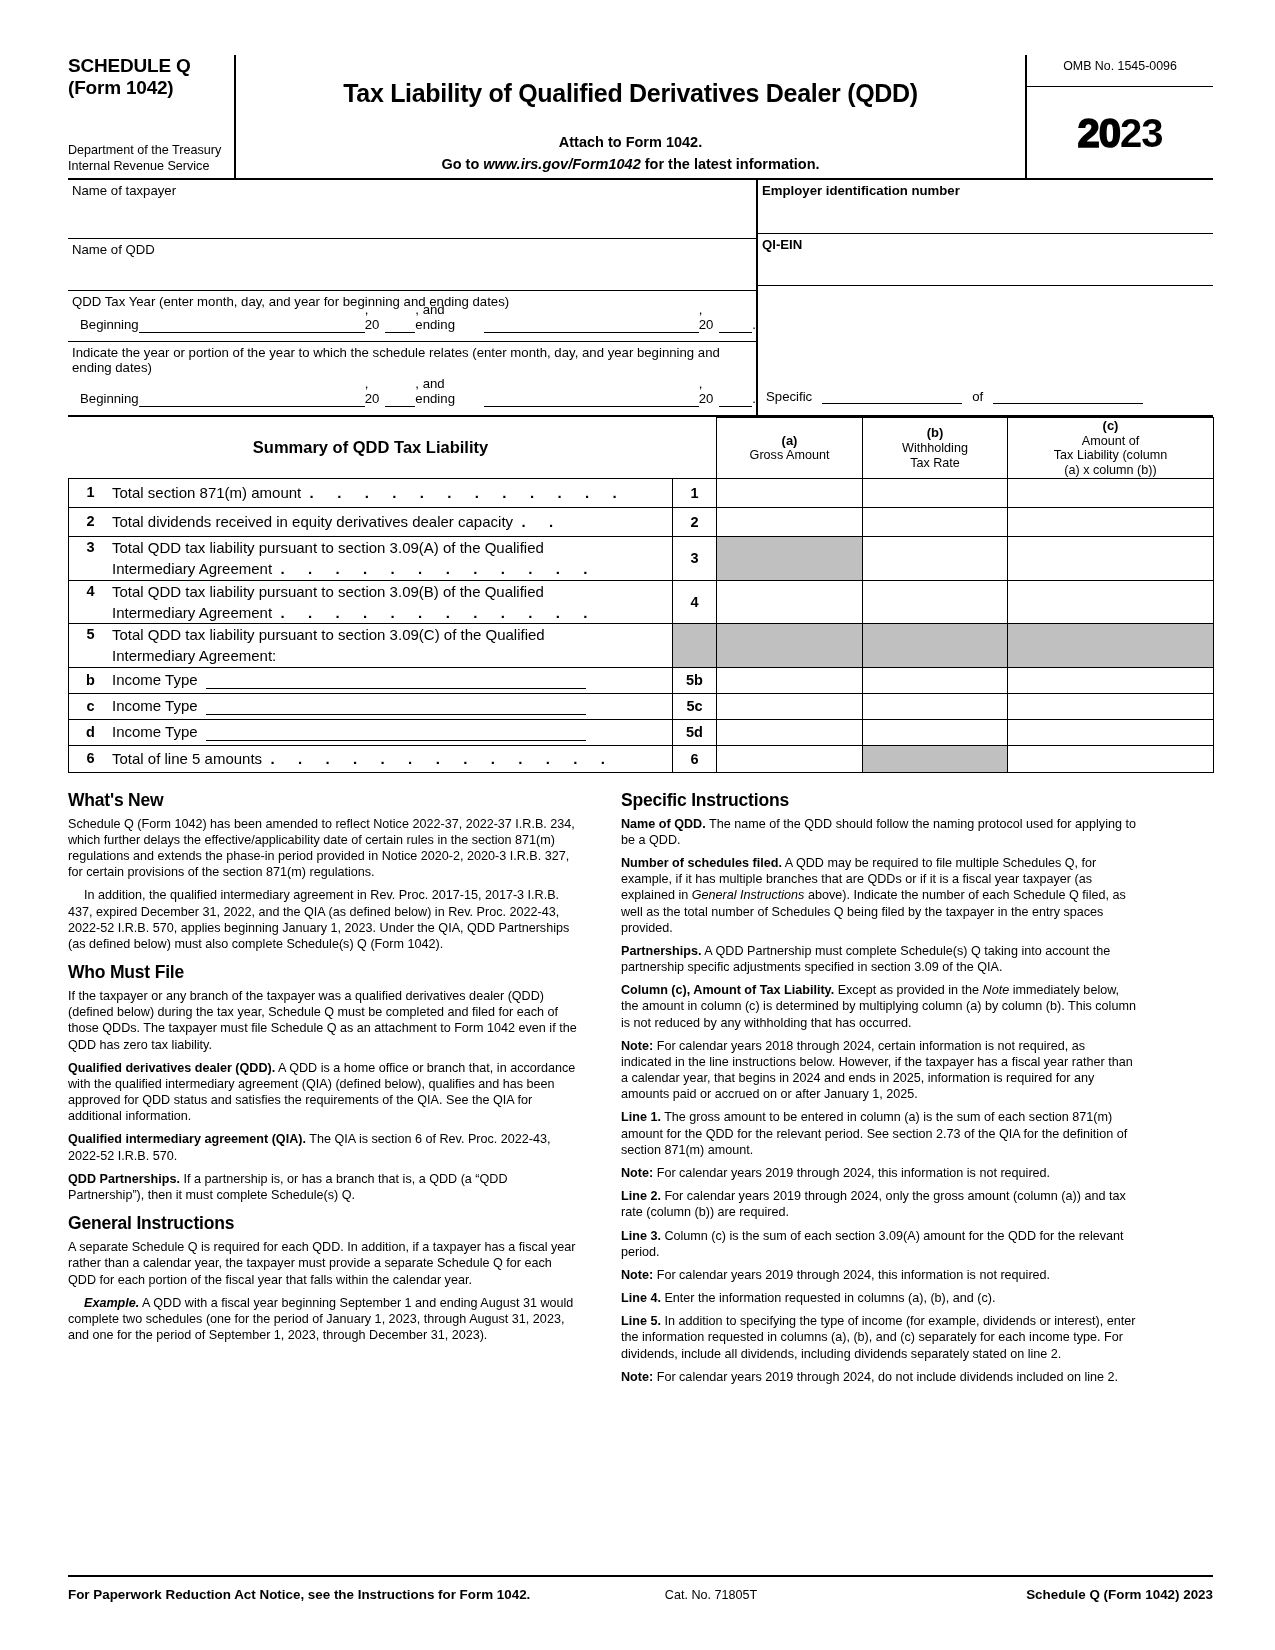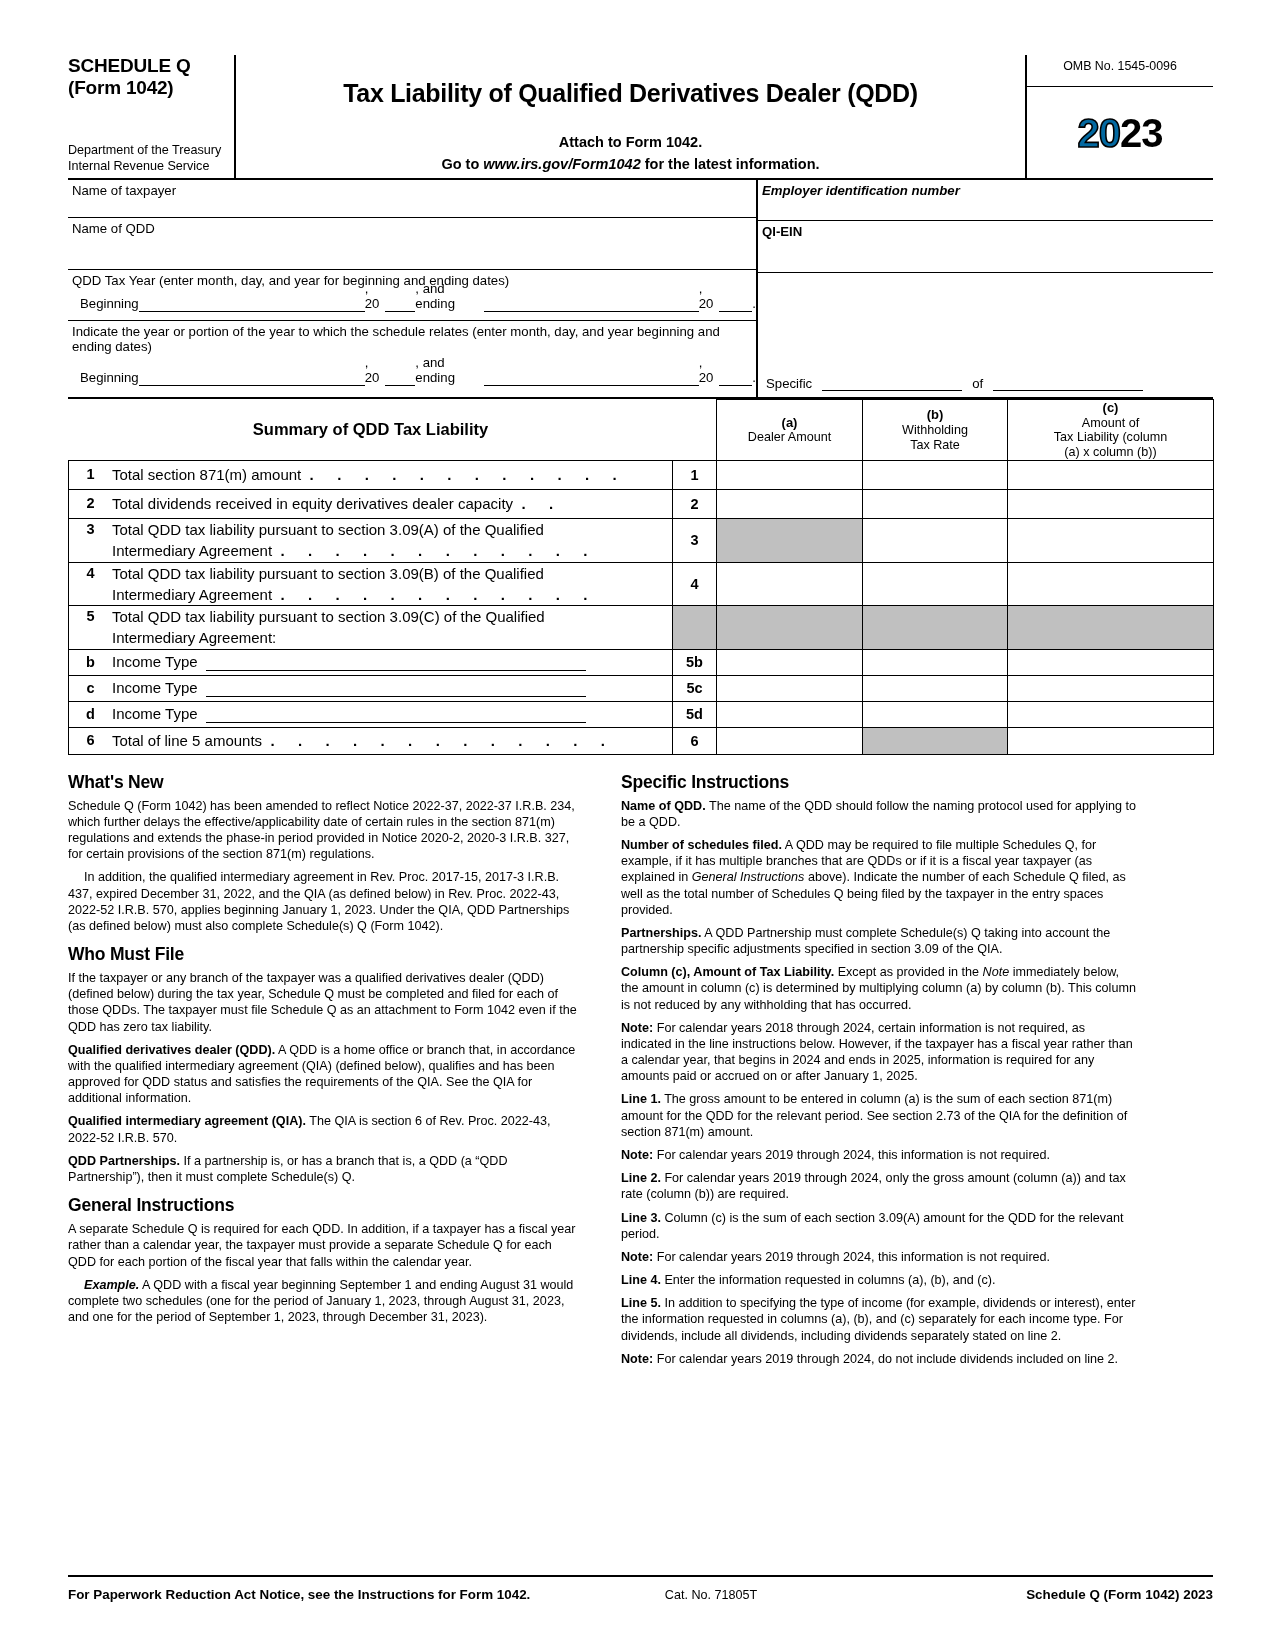--- a/index.html
+++ b/index.html
@@ -19,32 +19,32 @@
   .hdr-left .dept { margin-top:auto; font-size:12.6px; line-height:1.22; padding-bottom:4px; }
   .hdr-mid { flex:1; padding:6px 0 6px 0; text-align:center; border-right:2.5px solid #000; }
   .form-title { font-size:25px; font-weight:bold; letter-spacing:-0.3px; margin:18px 0 0; }
   .attach { font-size:14.5px; font-weight:bold; margin-top:26px; }
   .goto { font-size:14.5px; font-weight:bold; margin-top:6px; }
   .goto i { font-style:italic; }
   .hdr-right { width:186px; display:flex; flex-direction:column; }
   .omb { font-size:12.4px; text-align:center; padding:4px 0 13px; border-bottom:1.3px solid #000; }
   .yearbox { flex:1; display:flex; align-items:center; justify-content:center; }
   .year { font-size:40px; font-weight:bold; letter-spacing:-1px; line-height:1; }
-  .year .outline { color:#0369a1; -webkit-text-stroke:1.6px #000; }
+  .year .outline { color:#000000; -webkit-text-stroke:1.6px #000; }
 
   
   .info { display:flex; border-bottom:2.5px solid #000; }
   .info-l { width:690px; border-right:2.5px solid #000; }
   .info-r { flex:1; }
   .cellrow { border-bottom:1.3px solid #000; }
   .lbl { font-size:13.2px; padding:3px 0 0 4px; }
   .lbl.b { font-weight:bold; }
-  .h-name { height:38px; }
+  .h-name { height:59px; }
   .h-qdd { height:52px; }
-  .h-ein { height:41px;font-style:italic; }
+  .h-ein { height:54px; }
   .h-qiein { height:52px; }
   .taxyear { height:51px; }
   .indic { height:73px; }
   .beg-line { display:flex; align-items:flex-end; font-size:13.2px; padding-left:12px; height:24px; }
   .beg-line .t { padding-bottom:1px; }
   .uline { border-bottom:1.3px solid #000; flex:0 0 auto; height:17px; }
   .u1 { width:226px; }
   .u2 { width:30px; }
   .u3 { width:215px; }
   .u4 { width:33px; }
@@ -179,21 +179,21 @@
         <col style="width:146px">
         <col style="width:145px">
         <col style="width:206px">
     </colgroup>
     <tbody>
         <tr>
       <td class="sumtitle" rowspan="1">Summary of QDD Tax Liability</td>
       <td class="nonum"></td>
       <th class="colhdr">
         <b>(a)</b><br>
-        <span>Dealer Amount</span>
+        <span>Gross Amount</span>
       </th>
       <th class="colhdr">
         <b>(b)</b><br>
         <span>Withholding</span><br>
         <span>Tax Rate</span>
       </th>
       <th class="colhdr">
         <b>(c)</b><br>
         <span>Amount of</span><br>
         <span>Tax Liability (column</span><br>

